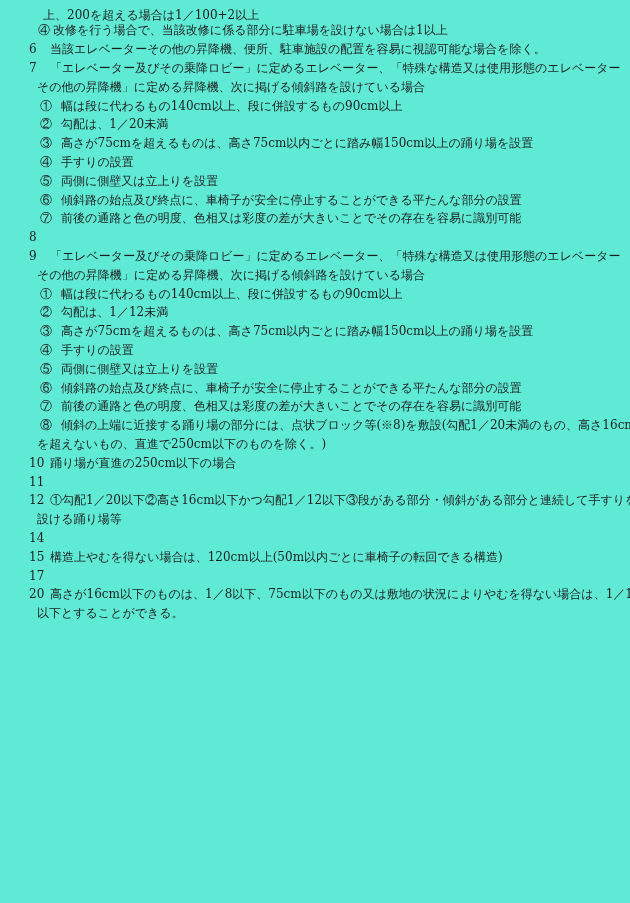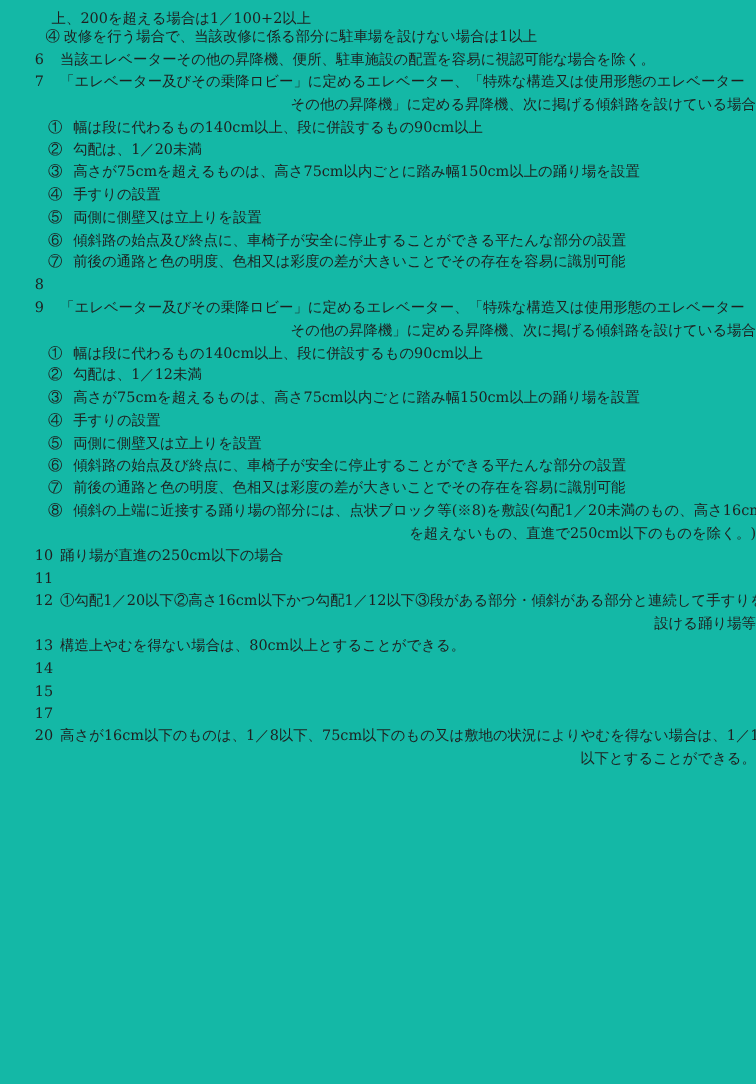--- a/index.html
+++ b/index.html
@@ -11,21 +11,21 @@
     height: 903px;
     background: #ffffff;
     overflow: hidden;
     font-family: "DejaVu Serif", "Liberation Serif", serif;
     font-size: 12px;
     color: #1f1f1f;
   }
   .page {
     width: 630px;
     height: 903px;
-    background: #14b8a6;
+    background: #5eead4;
     box-sizing: border-box;
     padding-top: 8px;
   }
   .row {
     display: flex;
     align-items: baseline;
     white-space: nowrap;
     height: 18.8px;
     line-height: 18.8px;
     overflow: visible;
@@ -52,21 +52,21 @@
     margin-bottom: 3px;
   }
   .t-sub4 .marker { width: 15px; }
   
   .t-num { margin-left: 29px; }
   .t-num .marker { width: 21px; }
   
   .t-circ { margin-left: 40px; }
   .t-circ .marker { width: 21px; }
   
-  .t-wrap { margin-left: 37px; justify-content: flex-end; }
+  .t-wrap { margin-left: 37px; }
 </style>
 </head>
 <body style="background: rgb(255, 255, 255); color: rgb(31, 31, 31);">
 
 <div class="page">
   <div class="doc-body">
       <div class="row t-cont-top">
 
     <span class="text">上、200を超える場合は1／100+2以上</span>
   </div>
@@ -170,28 +170,25 @@
   </div>
       <div class="row t-num">
     <span class="marker">12</span>
     <span class="text">①勾配1／20以下②高さ16cm以下かつ勾配1／12以下③段がある部分・傾斜がある部分と連続して手すりを</span>
   </div>
       <div class="row t-wrap">
 
     <span class="text">設ける踊り場等</span>
   </div>
       <div class="row t-num">
-    <span class="marker">13</span>
-    <span class="text">構造上やむを得ない場合は、80cm以上とすることができる。</span>
-  </div>
-      <div class="row t-num">
     <span class="marker">14</span>
   </div>
       <div class="row t-num">
     <span class="marker">15</span>
+    <span class="text">構造上やむを得ない場合は、120cm以上(50m以内ごとに車椅子の転回できる構造)</span>
   </div>
       <div class="row t-num">
     <span class="marker">17</span>
   </div>
       <div class="row t-num">
     <span class="marker">20</span>
     <span class="text">高さが16cm以下のものは、1／8以下、75cm以下のもの又は敷地の状況によりやむを得ない場合は、1／12</span>
   </div>
       <div class="row t-wrap">
 

